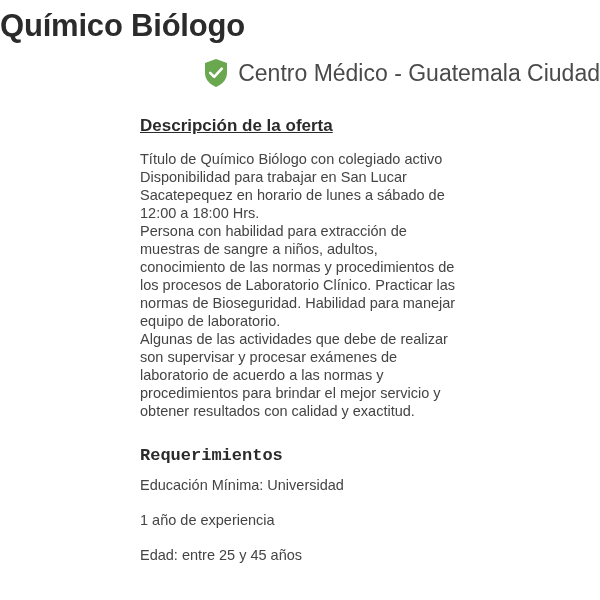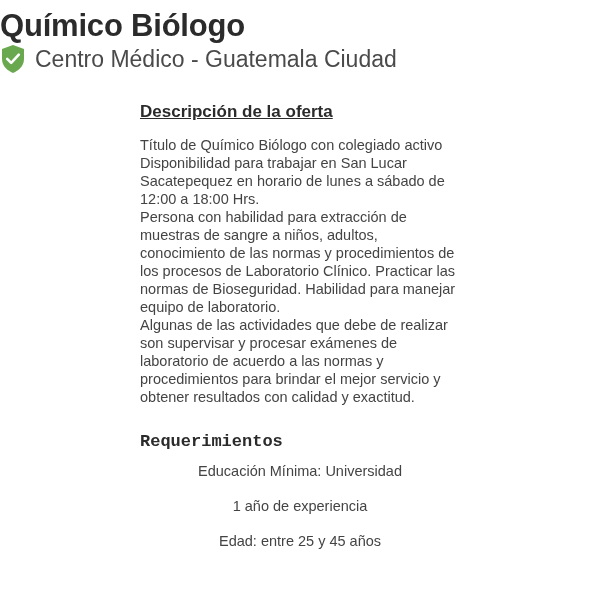--- a/index.html
+++ b/index.html
@@ -23,22 +23,23 @@
   .job-title {
     font-size: 31px;
     font-weight: bold;
     color: #2b2b2b;
     margin: 8px 0 0 0;
     letter-spacing: -0.2px;
   }
   .company-row {
     display: flex;
     align-items: center;
-    justify-content: flex-start;
+    justify-content: flex-end;
     gap: 9px;
+    margin-top: 14px;
   }
   .verified-badge {
     width: 26px;
     height: 30px;
     position: relative;
     flex: 0 0 auto;
   }
   .verified-badge svg {
     display: block;
   }
@@ -75,21 +76,20 @@
     font-family: Liberation Mono, monospace;
   }
   .req-list {
     margin-top: 10px;
   }
   .req-item {
     font-size: 14.5px;
     line-height: 21px;
     color: #444444;
     margin-bottom: 14px;
-    text-align: center;
   }
   .req-item:last-child {
     margin-bottom: 0;
   }
 </style>
 </head>
 <body>
 
 <div class="page">
 

